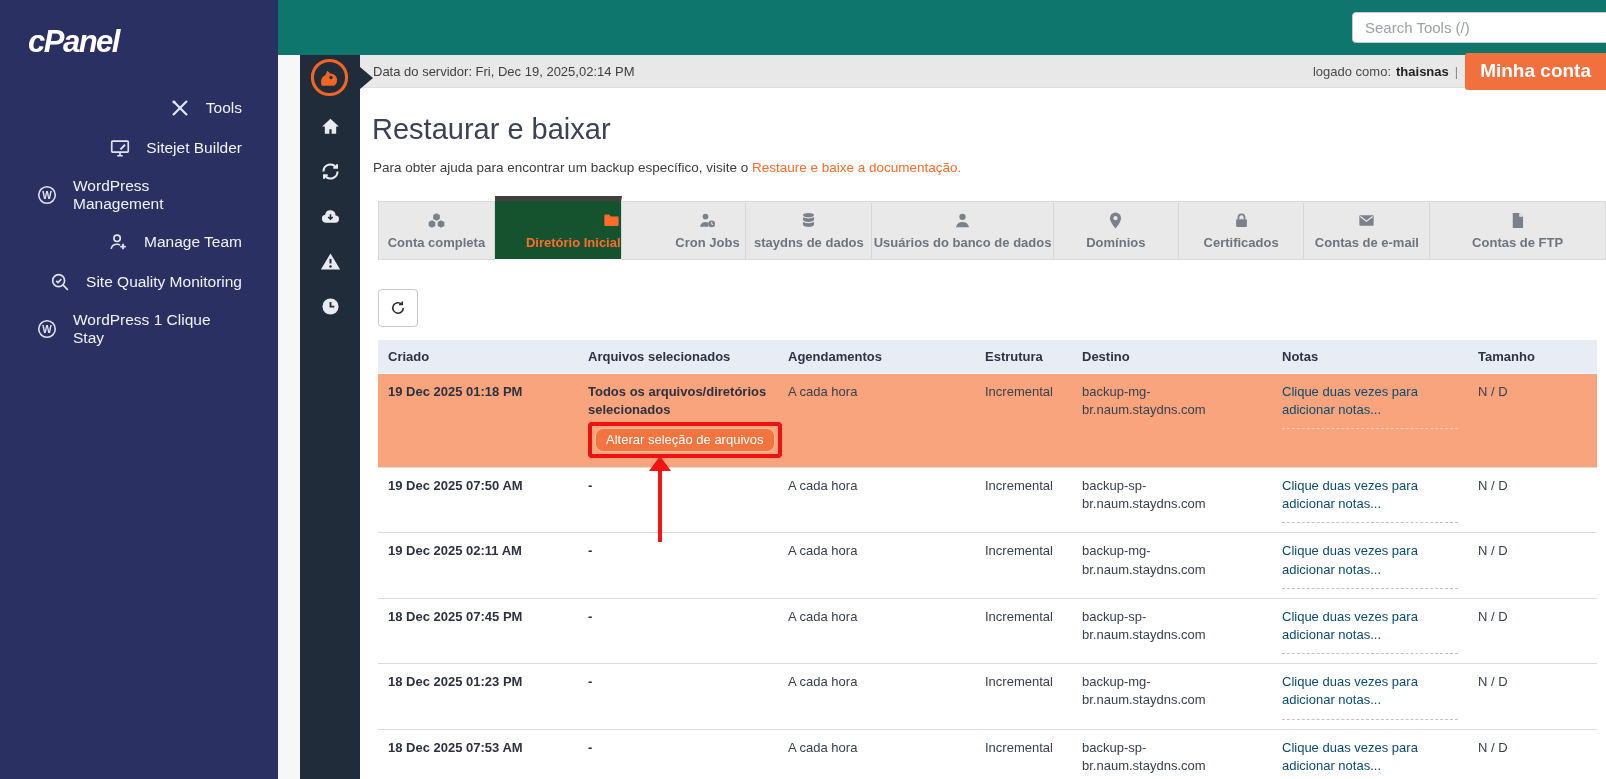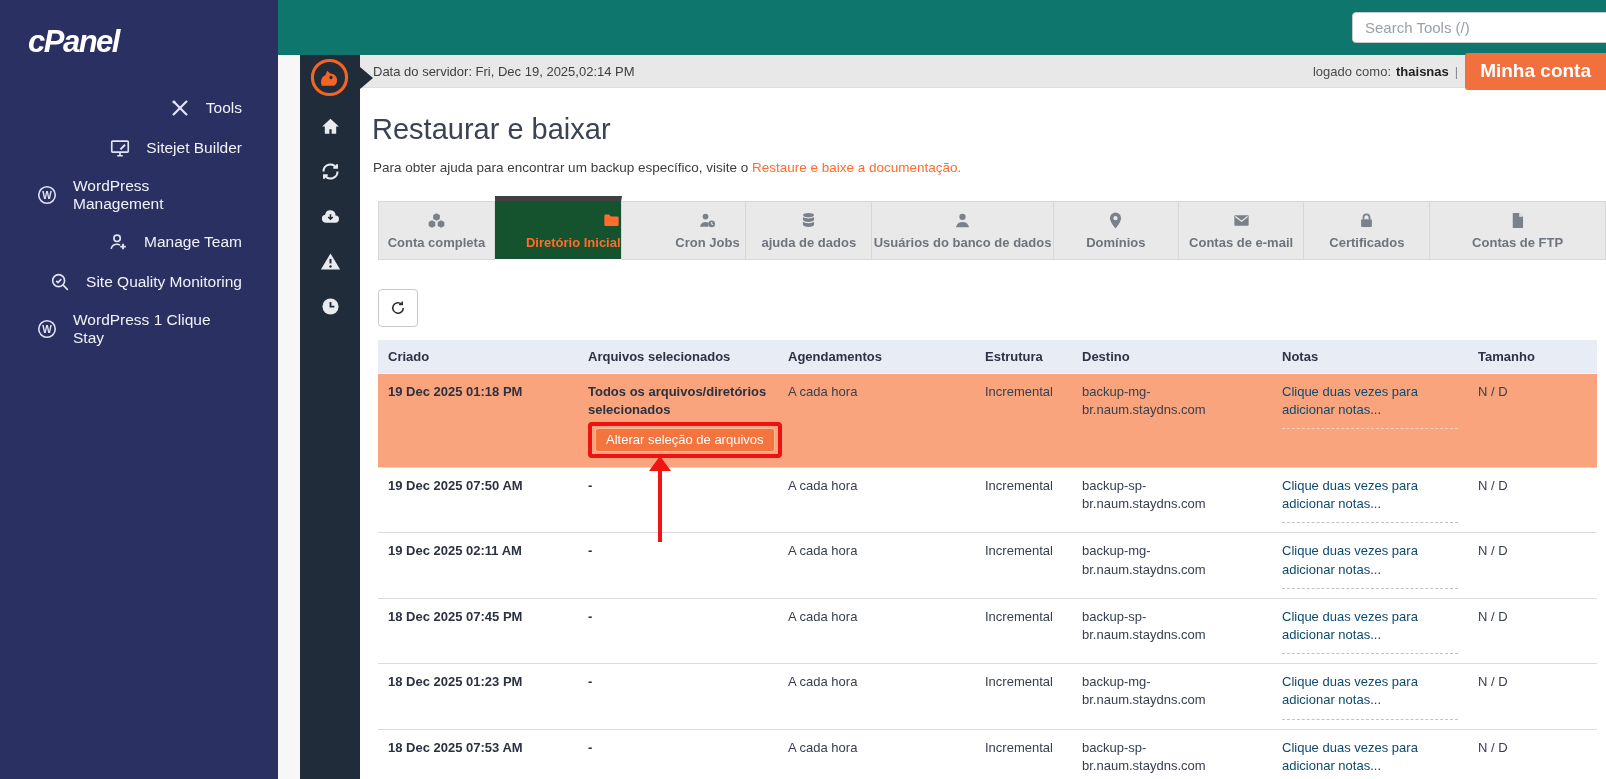--- a/index.html
+++ b/index.html
@@ -63,21 +63,21 @@
   .backup-table tbody tr { border-top:1px solid #dcdcdc; height:63px; background:#fff; }
   .backup-table tbody tr.highlighted { background:#f9a47c; border-top-color:#f4f4f4; }
   .created { font-weight:bold; color:#2b3140; }
   .files-label { font-weight:bold; color:#2b3140; max-width:190px; line-height:1.35; }
   .dest-text { display:inline-block; max-width:150px; }
   .notes-text { display:block; width:176px; padding-bottom:9px; border-bottom:1px dashed #c3c3c3; color:#0c4a6e; cursor:pointer; }
   tr.highlighted .notes-text { border-bottom-color:#f3d3bd; }
 
   
   .annotated-box { display:inline-block; position:relative; border:4px solid #ec1212; border-radius:4px; padding:2px 3px; margin-top:4px; }
-  .file-sel-btn { background:#f3743e; border:1px solid #f9bd97; color:#fff; font-size:13px; padding:3px 10px 4px; border-radius:3px; cursor:pointer; font-family:inherit; white-space:nowrap; }
+  .file-sel-btn { background:#f3743e; border:1px solid #f9bd97; color:#fff; font-size:13px; padding:3px 10px 4px; border-radius:8px; cursor:pointer; font-family:inherit; white-space:nowrap; }
   .annotation-arrow { position:absolute; top:100%; left:56px; margin-top:2px; width:24px; z-index:9; pointer-events:none; }
   .arrow-head { width:0; height:0; border-left:11px solid transparent; border-right:11px solid transparent; border-bottom:15px solid #f21313; margin:0 auto; }
   .arrow-shaft { width:4px; height:72px; background:#f21313; margin:-1px auto 0; }
 </style>
 </head>
 <body>
 
 <div class="screen">
 
   <aside class="sidebar">
@@ -239,21 +239,21 @@
           <span class="tab-label">Cron Jobs</span>
         </div>
         <div class="tab" style="width: 126px;">
           <span class="icn">
             <svg viewBox="0 0 24 24" fill="currentColor">
               <ellipse cx="12" cy="5.2" rx="7" ry="2.7"></ellipse>
               <path d="M5 7.6v3.6c0 1.5 3.1 2.7 7 2.7s7-1.2 7-2.7V7.6c-1.4 1.2-4 1.8-7 1.8s-5.6-.6-7-1.8z"></path>
               <path d="M5 13.6v3.8c0 1.5 3.1 2.7 7 2.7s7-1.2 7-2.7v-3.8c-1.4 1.2-4 1.8-7 1.8s-5.6-.6-7-1.8z"></path>
             </svg>
           </span>
-          <span class="tab-label">ajuda de dados</span>
+          <span class="tab-label">staydns de dados</span>
         </div>
         <div class="tab" style="width: 182px;">
           <span class="icn">
             <svg viewBox="0 0 24 24" fill="currentColor">
               <circle cx="12" cy="7.4" r="4"></circle>
               <path d="M3.8 20.5c.8-4.3 3.9-6.6 8.2-6.6s7.4 2.3 8.2 6.6z"></path>
             </svg>
           </span>
           <span class="tab-label">Usuários do banco de dados</span>
         </div>
@@ -262,34 +262,34 @@
             <svg viewBox="0 0 24 24" fill="currentColor">
               <path d="M12 2a7 7 0 0 0-7 7c0 5 7 13 7 13s7-8 7-13a7 7 0 0 0-7-7z"></path>
               <circle cx="12" cy="9" r="2.6" fill="#e9e9e9"></circle>
             </svg>
           </span>
           <span class="tab-label">Domínios</span>
         </div>
         <div class="tab" style="width: 126px;">
           <span class="icn">
             <svg viewBox="0 0 24 24" fill="currentColor">
+              <rect x="5.2" y="10.5" width="13.6" height="9.8" rx="1.4"></rect>
+              <path d="M8.2 10.5V8a3.8 3.8 0 0 1 7.6 0v2.5" stroke="currentColor" stroke-width="2.3" fill="none"></path>
+            </svg>
+          </span>
+          <span class="tab-label">Certificados</span>
+        </div>
+        <div class="tab" style="width: 126px;">
+          <span class="icn">
+            <svg viewBox="0 0 24 24" fill="currentColor">
               <rect x="3" y="5.5" width="18" height="13" rx="1.2"></rect>
               <path d="M4.2 7l7.8 6 7.8-6" stroke="#e9e9e9" stroke-width="1.6" fill="none"></path>
             </svg>
           </span>
           <span class="tab-label">Contas de e-mail</span>
-        </div>
-        <div class="tab" style="width: 126px;">
-          <span class="icn">
-            <svg viewBox="0 0 24 24" fill="currentColor">
-              <rect x="5.2" y="10.5" width="13.6" height="9.8" rx="1.4"></rect>
-              <path d="M8.2 10.5V8a3.8 3.8 0 0 1 7.6 0v2.5" stroke="currentColor" stroke-width="2.3" fill="none"></path>
-            </svg>
-          </span>
-          <span class="tab-label">Certificados</span>
         </div>
         <div class="tab" style="width: 176px;">
           <span class="icn">
             <svg viewBox="0 0 24 24" fill="currentColor">
               <path d="M6 2.5h8.2l4.8 4.8v14.2H6z"></path>
               <path d="M14.2 2.5v4.8H19z" fill="#e9e9e9"></path>
             </svg>
           </span>
           <span class="tab-label">Contas de FTP</span>
         </div>

